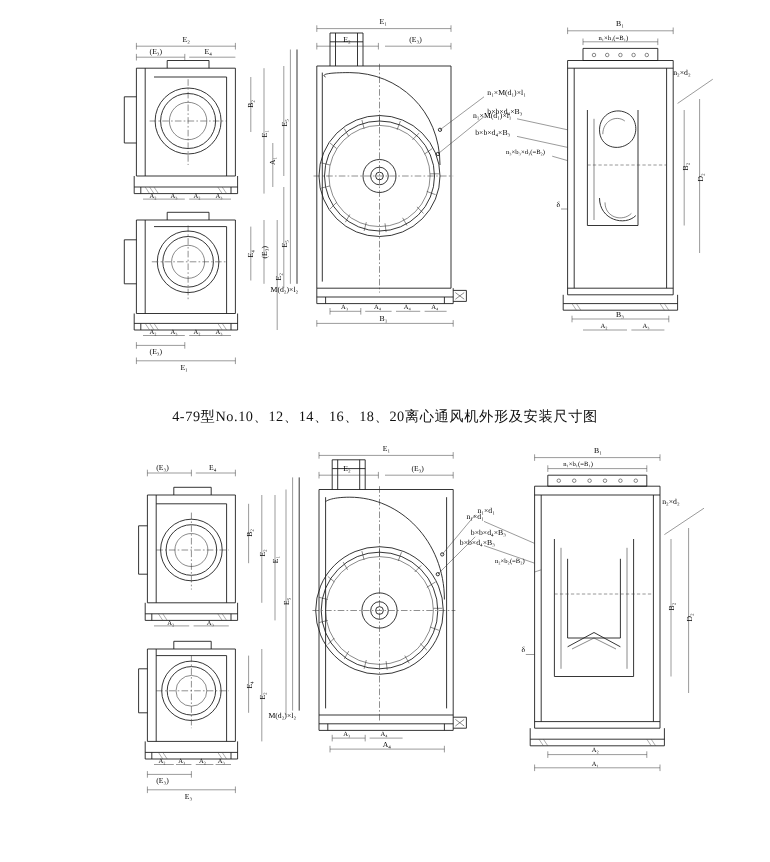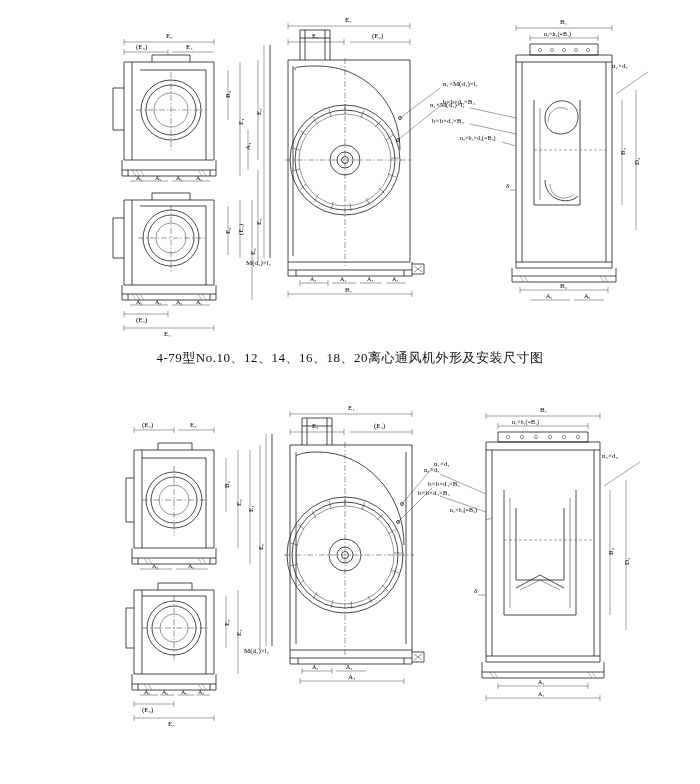--- a/index.html
+++ b/index.html
@@ -36,21 +36,21 @@
   .caption {
     position: absolute;
     left: 0;
     width: 700px;
     text-align: center;
     font-family: "Liberation Serif", serif;
     font-size: 13px;
     letter-spacing: 0.5px;
     color: #111;
   }
-  .cap-top { top: 349px; }
+  .cap-top { top: 370px; }
   svg { display: block; }
   .ln { stroke: #1a1a1a; stroke-width: 0.8; fill: none; }
   .ln-thin { stroke: #2b2b2b; stroke-width: 0.5; fill: none; }
   .ln-dim { stroke: #333; stroke-width: 0.45; fill: none; }
   .ln-dash { stroke: #333; stroke-width: 0.5; fill: none; stroke-dasharray: 6 2 1.5 2; }
   .ln-hid { stroke: #444; stroke-width: 0.5; fill: none; stroke-dasharray: 3 2; }
   .hatch { stroke: #444; stroke-width: 0.4; fill: none; }
   .lbl {
     font-family: "Liberation Serif", serif;
     font-size: 7px;

